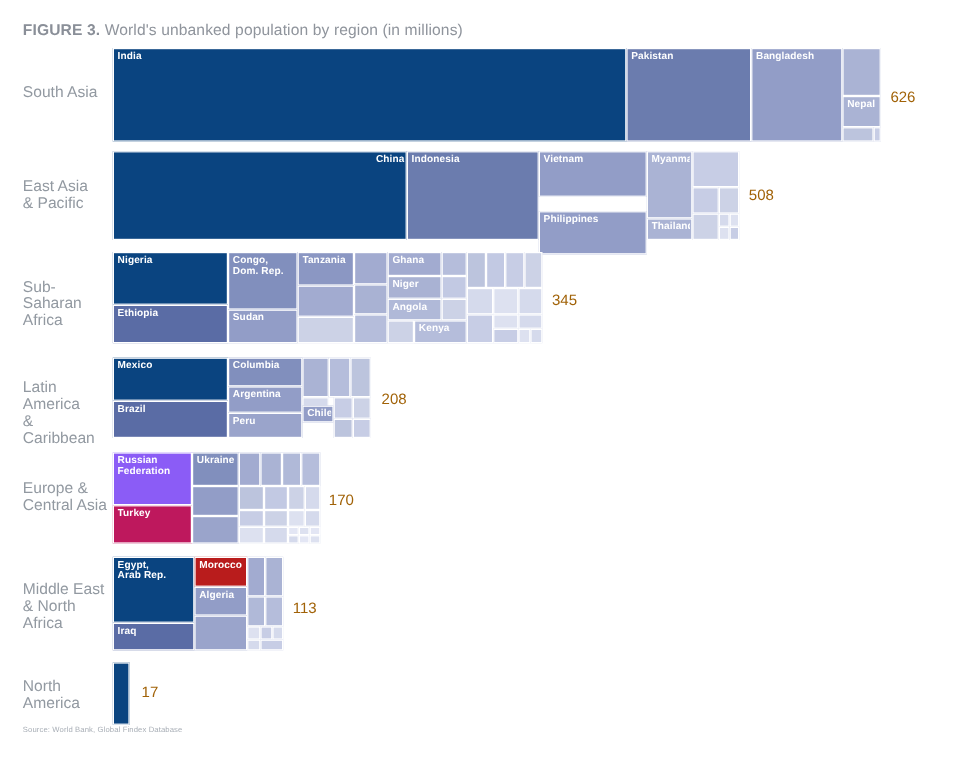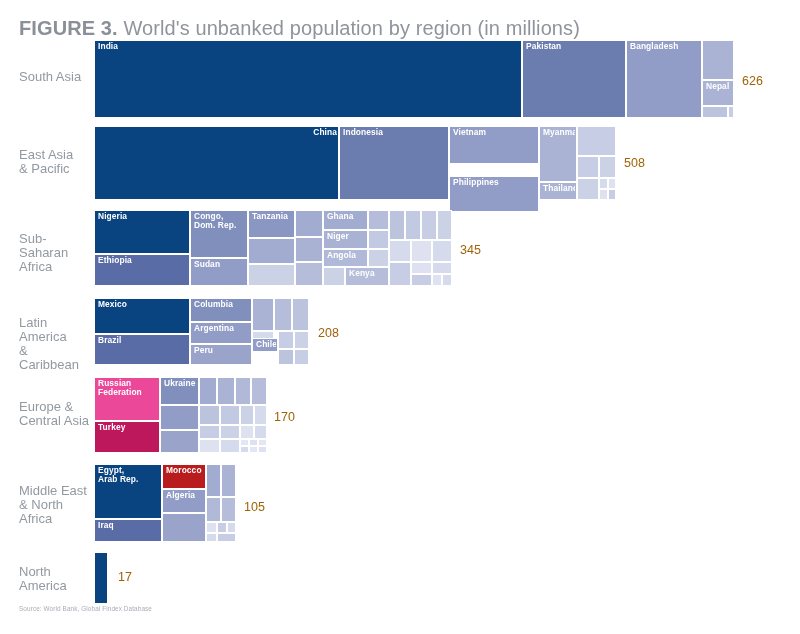--- a/index.html
+++ b/index.html
@@ -8,21 +8,21 @@
     background:#ffffff;
     font-family:"Liberation Sans", sans-serif;
     color:#8a8f98;
     overflow:hidden;
     position:relative;
   }
   #figure{position:absolute;left:0;top:0;width:800px;height:634px;}
 
   .title{
     position:absolute;left:19px;top:17px;
-    font-size:20px;color:#8f949c;letter-spacing:.1px;white-space:nowrap;
+    font-size:13px;color:#8f949c;letter-spacing:.1px;white-space:nowrap;
   }
   .title b{font-weight:bold;color:#8a8f98;}
 
   .rows{position:absolute;left:0;top:40px;width:800px;}
 
   .row{position:relative;width:800px;}
   .row-label{
     position:absolute;left:19px;
     font-size:13px;line-height:14px;color:#9299a1;
     width:72px;
@@ -202,21 +202,21 @@
         <div class="tile" style="left:184px;top:51px;width:16px;height:16px;background:#bcc4dd;"></div>
         <div class="tile" style="left:200px;top:51px;width:15px;height:16px;background:#c7cde5;"></div>
       </div>
       <div class="total" style="left:318px;top:28px;">208</div>
     </div>
 
     <div class="row" style="height:83px;margin-top:4px;">
       <div class="row-label" style="top:23px;white-space:pre-line;">Europe &amp;
 Central Asia</div>
       <div class="plot" style="width:173px;height:76px;">
-        <div class="tile" style="left:0;top:0;width:66px;height:44px;background:#ec4899;">
+        <div class="tile" style="left:0;top:0;width:66px;height:44px;background:#8b5cf6;">
             <span>Russian
 Federation</span>
           </div>
         <div class="tile" style="left:0;top:44px;width:66px;height:32px;background:#be185d;text-decoration:underline;">
             <span>Turkey</span>
           </div>
         <div class="tile" style="left:66px;top:0;width:39px;height:28px;background:#818fbd;">
             <span>Ukraine</span>
           </div>
         <div class="tile" style="left:66px;top:28px;width:39px;height:25px;background:#929dc7;"></div>
@@ -267,21 +267,21 @@
         <div class="tile" style="left:112px;top:0;width:15px;height:33px;background:#a2abd0;"></div>
         <div class="tile" style="left:127px;top:0;width:15px;height:33px;background:#aab3d4;"></div>
         <div class="tile" style="left:112px;top:33px;width:15px;height:25px;background:#b0b9d8;"></div>
         <div class="tile" style="left:127px;top:33px;width:15px;height:25px;background:#b5bddb;"></div>
         <div class="tile" style="left:112px;top:58px;width:11px;height:11px;background:#dde1f0;"></div>
         <div class="tile" style="left:123px;top:58px;width:10px;height:11px;background:#c7cde5;"></div>
         <div class="tile" style="left:133px;top:58px;width:9px;height:11px;background:#d5daec;"></div>
         <div class="tile" style="left:112px;top:69px;width:11px;height:9px;background:#d5daec;"></div>
         <div class="tile" style="left:123px;top:69px;width:19px;height:9px;background:#c7cde5;"></div>
       </div>
-      <div class="total" style="left:244px;top:36px;">105</div>
+      <div class="total" style="left:244px;top:36px;">113</div>
     </div>
 
     <div class="row" style="height:62px;margin-top:4px;">
       <div class="row-label" style="top:13px;white-space:pre-line;">North
 America</div>
       <div class="plot" style="width:14px;height:52px;">
         <div class="tile" style="left:0;top:0;width:14px;height:52px;background:#0a4480;"></div>
       </div>
       <div class="total" style="left:118px;top:18px;">17</div>
     </div>

